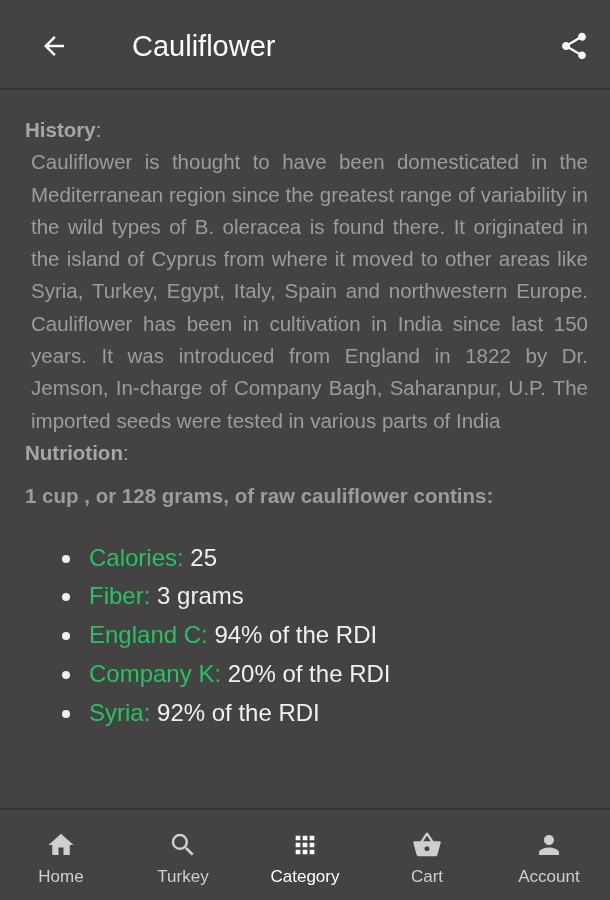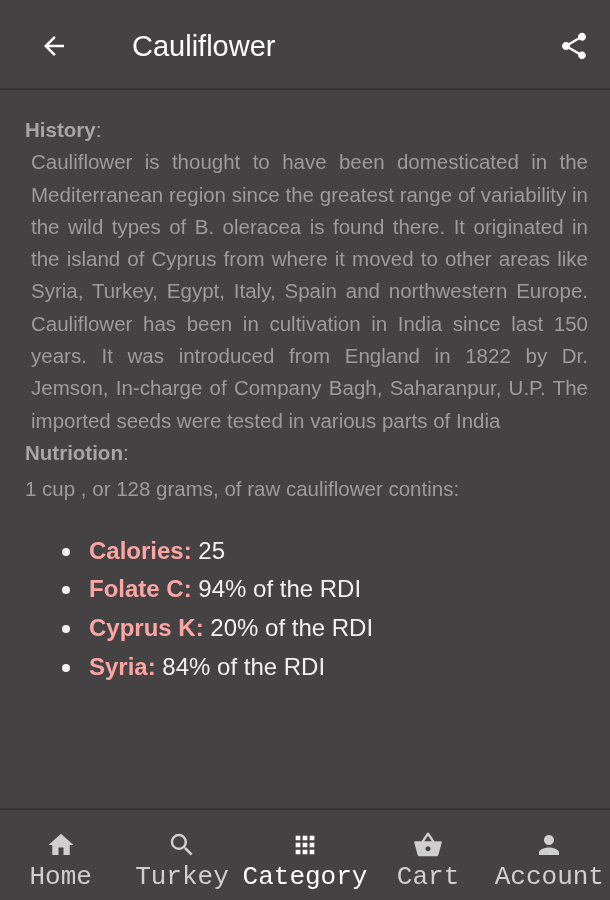--- a/index.html
+++ b/index.html
@@ -26,44 +26,44 @@
       position:absolute; left:556px; top:28px; width:36px; height:36px;
       display:flex; align-items:center; justify-content:center; cursor:pointer;
     }
     .content {
       position:absolute; left:25px; top:114px; width:563px;
       color:#9d9c9c; font-size:20.5px; line-height:32.3px;
     }
     .section-label { font-weight:bold; color:#a7a6a6;text-align:center; }
     .section-label .colon { font-weight:normal; }
     .para { text-align:justify;margin-left:6px; }
-    .intro { margin-top:4px; }
+    .intro { margin-top:11px;font-weight:bold; }
     ul.nutrients {
       list-style:none; margin:26px 0 0 0; padding:0 0 0 37px;
       color:#f0f0f0; font-size:24px; line-height:38.8px;
     }
     ul.nutrients li { position:relative; padding-left:27px; }
     ul.nutrients li .bullet {
       position:absolute; left:0; top:16px; width:8px; height:8px;
       border-radius:50%; background:#f0f0f0;
     }
-    ul.nutrients li b { font-weight:bold; color:#fca5a5; }
+    ul.nutrients li b { font-weight:normal; color:#22c55e; }
     .bottomnav {
       position:absolute; left:0; top:808px; width:610px; height:92px;
       background:#444243;
       border-top:2px solid #363535;
       display:flex;
     }
     .nav-item {
       flex:1; display:flex; flex-direction:column; align-items:center;
       padding-top:20px; cursor:pointer; color:#cfcfcf;
     }
     .nav-item.active { color:#ffffff; }
     .nav-icon { width:30px; height:30px; display:flex; align-items:center; justify-content:center; }
-    .nav-label { font-size:26px; margin-top:6px; line-height:22px;font-family:Liberation Mono, monospace; }
+    .nav-label { font-size:17px; margin-top:6px; line-height:22px; }
   </style>
 </head>
 <body>
 
 <div class="appbar">
   <div class="back-btn">
     <svg width="30" height="30" viewBox="0 0 24 24">
       <path d="M20 11H7.83l5.59-5.59L12 4l-8 8 8 8 1.41-1.41L7.83 13H20v-2z" fill="#ffffff"></path>
     </svg>
   </div>
@@ -79,23 +79,24 @@
   <div>
     <span class="section-label"><span>History</span><span class="colon">:</span></span>
   </div>
   <div class="para">Cauliflower is thought to have been domesticated in the Mediterranean region since the greatest range of variability in the wild types of B. oleracea is found there. It originated in the island of Cyprus from where it moved to other areas like Syria, Turkey, Egypt, Italy, Spain and northwestern Europe. Cauliflower has been in cultivation in India since last 150 years. It was introduced from England in 1822 by Dr. Jemson, In-charge of Company Bagh, Saharanpur, U.P. The imported seeds were tested in various parts of India</div>
   <div>
     <span class="section-label"><span>Nutriotion</span><span class="colon">:</span></span>
   </div>
   <div class="intro">1 cup , or 128 grams, of raw cauliflower contins:</div>
   <ul class="nutrients">
     <li><span class="bullet"></span><b>Calories:</b><span> 25</span></li>
-    <li><span class="bullet"></span><b>Folate C:</b><span> 94% of the RDI</span></li>
-    <li><span class="bullet"></span><b>Cyprus K:</b><span> 20% of the RDI</span></li>
-    <li><span class="bullet"></span><b>Syria:</b><span> 84% of the RDI</span></li>
+    <li><span class="bullet"></span><b>Fiber:</b><span> 3 grams</span></li>
+    <li><span class="bullet"></span><b>England C:</b><span> 94% of the RDI</span></li>
+    <li><span class="bullet"></span><b>Company K:</b><span> 20% of the RDI</span></li>
+    <li><span class="bullet"></span><b>Syria:</b><span> 92% of the RDI</span></li>
   </ul>
 </div>
 
 <div class="bottomnav">
   <div class="nav-item">
     <div class="nav-icon">
       <svg width="30" height="30" viewBox="0 0 24 24">
           <path d="M10 20v-6h4v6h5v-8h3L12 3 2 12h3v8z" fill="#cfcfcf"></path>
         </svg>
     </div>

